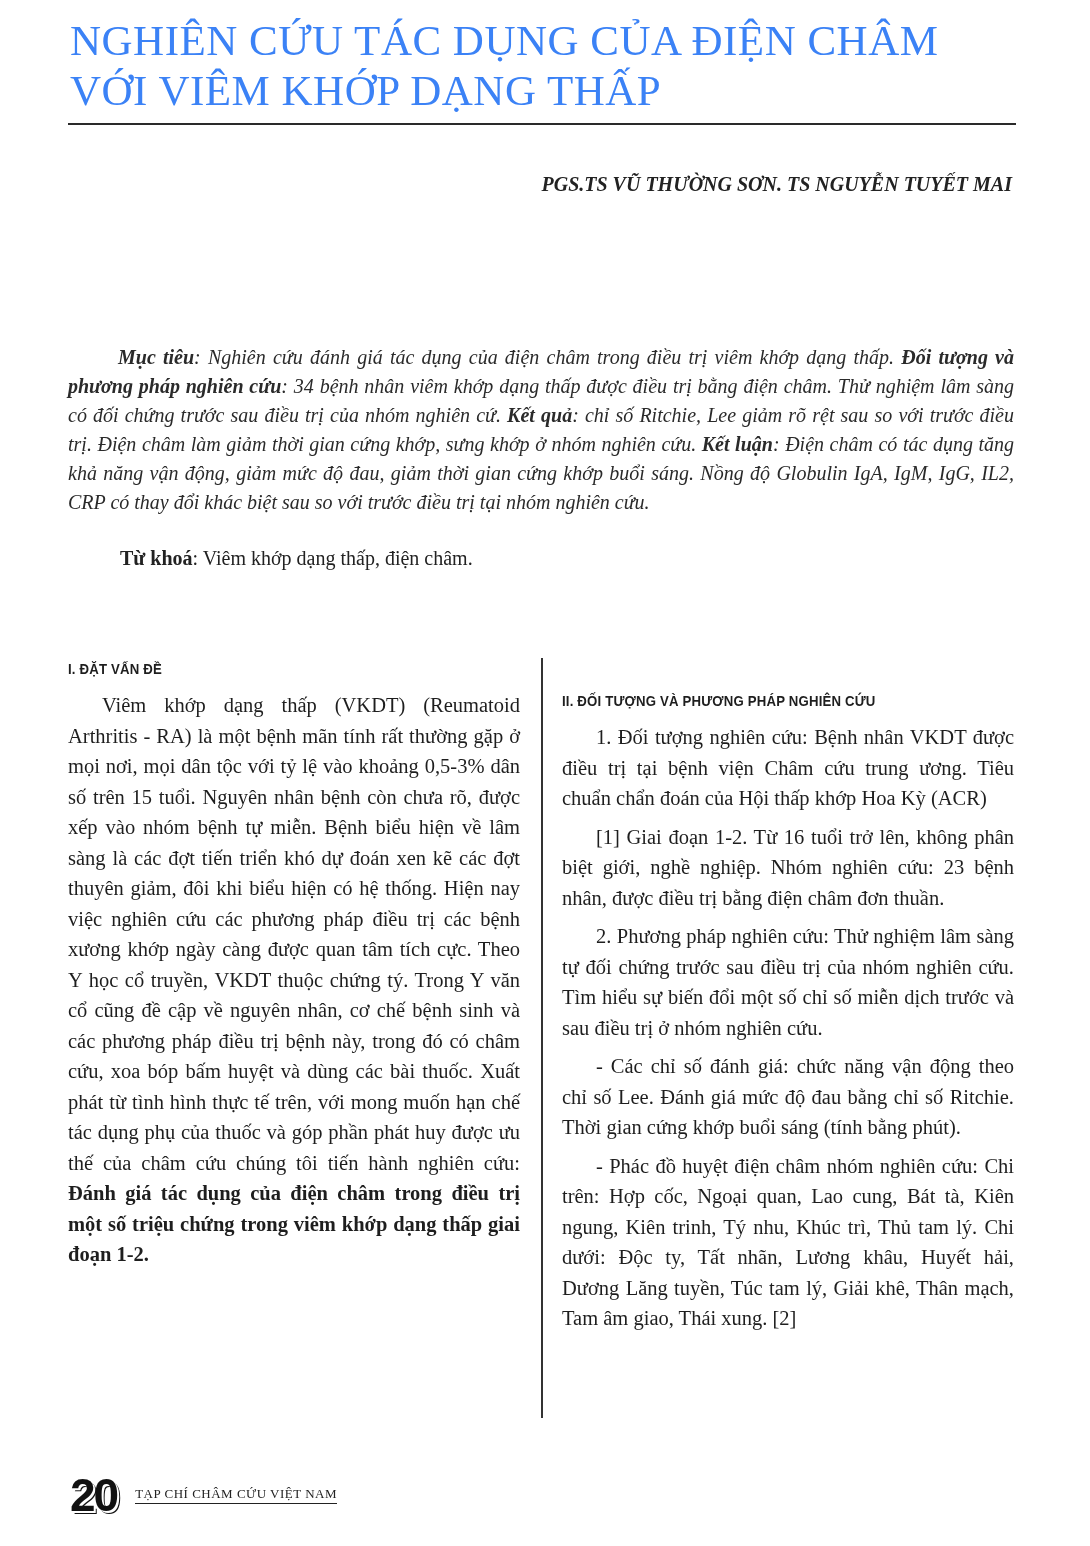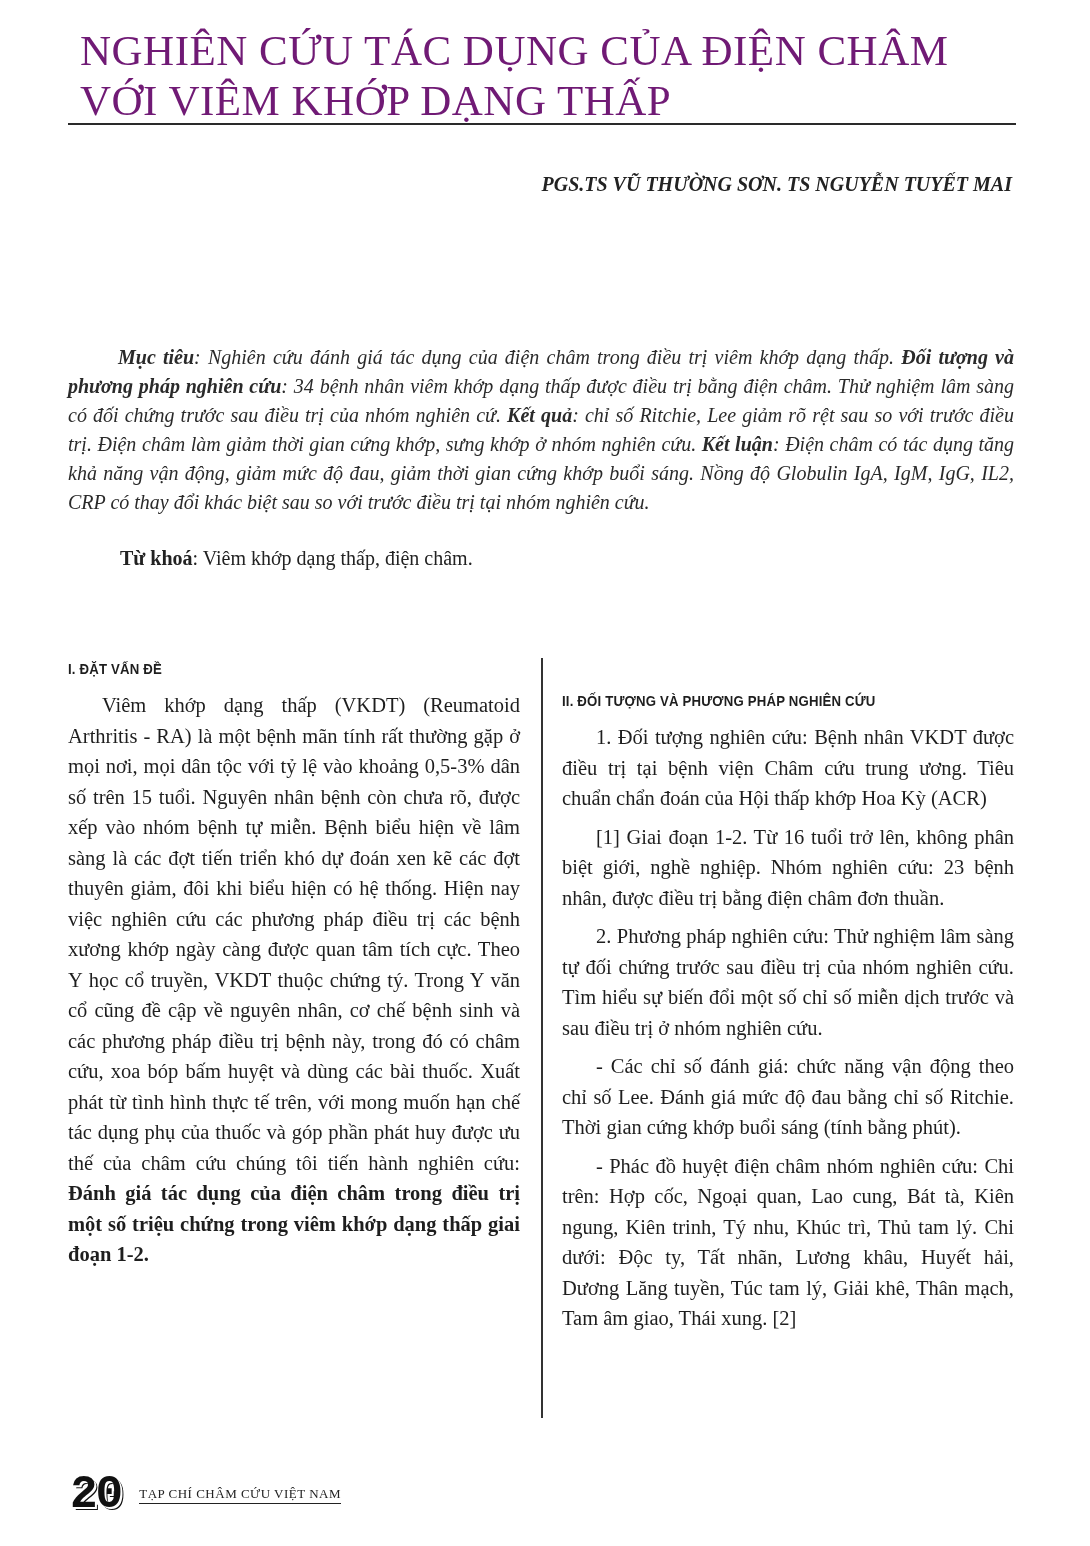--- a/index.html
+++ b/index.html
@@ -1,32 +1,32 @@
 <!DOCTYPE html>
 <html><head>
   <meta charset="utf-8">
   <style>
     html, body { margin: 0; padding: 0; background: #ffffff; }
     body { width: 1090px; height: 1546px; position: relative; overflow: hidden; color: #1a1a1a; font-family: "Liberation Serif", serif; }
-    .title { position: absolute; left: 68px; top: 14px; width: 960px; font-family: "Liberation Serif", serif; font-size: 43px; line-height: 50px; letter-spacing: 0.5px; color: #701a75; font-weight: normal; margin: 12px; }
+    .title { position: absolute; left: 68px; top: 14px; width: 960px; font-family: "Liberation Serif", serif; font-size: 43px; line-height: 50px; letter-spacing: 0.5px; color: #3b82f6; font-weight: normal; margin: 2px; }
     .title-rule { position: absolute; left: 68px; top: 123px; width: 948px; height: 2px; background: #2a2a2a; }
     .authors { position: absolute; right: 78px; top: 166px; text-align: right; font-style: italic; font-weight: bold; font-size: 20px; line-height: 36px; color: #222; }
     .abstract { position: absolute; left: 68px; top: 343px; width: 946px; font-style: italic; font-size: 20px; line-height: 29px; text-align: justify; text-indent: 50px; color: #2a2a2a; margin: 0; }
     .abstract b { font-weight: bold; }
     .keywords { position: absolute; left: 120px; top: 544px; font-size: 20px; line-height: 29px; color: #222; }
     .keywords b { font-weight: bold; }
     .col { position: absolute; width: 452px; font-size: 20.5px; line-height: 30.5px; text-align: justify; color: #1e1e1e; }
     .col-left { left: 68px; top: 658px; }
     .col-right { left: 562px; top: 690px; }
     .sec-head { font-family: "Liberation Sans", sans-serif; font-weight: bold; font-size: 15px; letter-spacing: 0.2px; line-height: 22px; margin: 0 0 10px 0; transform: scaleX(0.88); transform-origin: left; white-space: nowrap; }
     .para { margin: 0 0 8px 0; text-indent: 34px; }
     .para b { font-weight: bold; }
     .col-divider { position: absolute; left: 541px; top: 658px; width: 1.5px; height: 760px; background: #333; }
     .footer { position: absolute; left: 70px; top: 1470px; display: flex; align-items: center; }
-    .page-num { font-family: Liberation Mono, monospace; font-weight: bold; font-size: 46px; line-height: 50px; color: #111; text-shadow: 2px 2px 0 #fff, 3px 3px 0 #111; letter-spacing: -2px; }
+    .page-num { font-family: Liberation Sans, sans-serif; font-weight: bold; font-size: 46px; line-height: 50px; color: #111; text-shadow: 2px 2px 0 #fff, 3px 3px 0 #111; letter-spacing: -2px; }
     .journal { margin-left: 18px; font-family: "Liberation Serif", serif; font-size: 13px; letter-spacing: 0.5px; color: #222; border-bottom: 1.5px solid #222; padding-bottom: 1px; }
   </style>
 </head>
 <body>
 
 <h1 class="title">
   <span>NGHIÊN CỨU TÁC DỤNG CỦA ĐIỆN CHÂM</span><br>
   <span>VỚI VIÊM KHỚP DẠNG THẤP</span>
 </h1>
 <div class="title-rule"></div>

